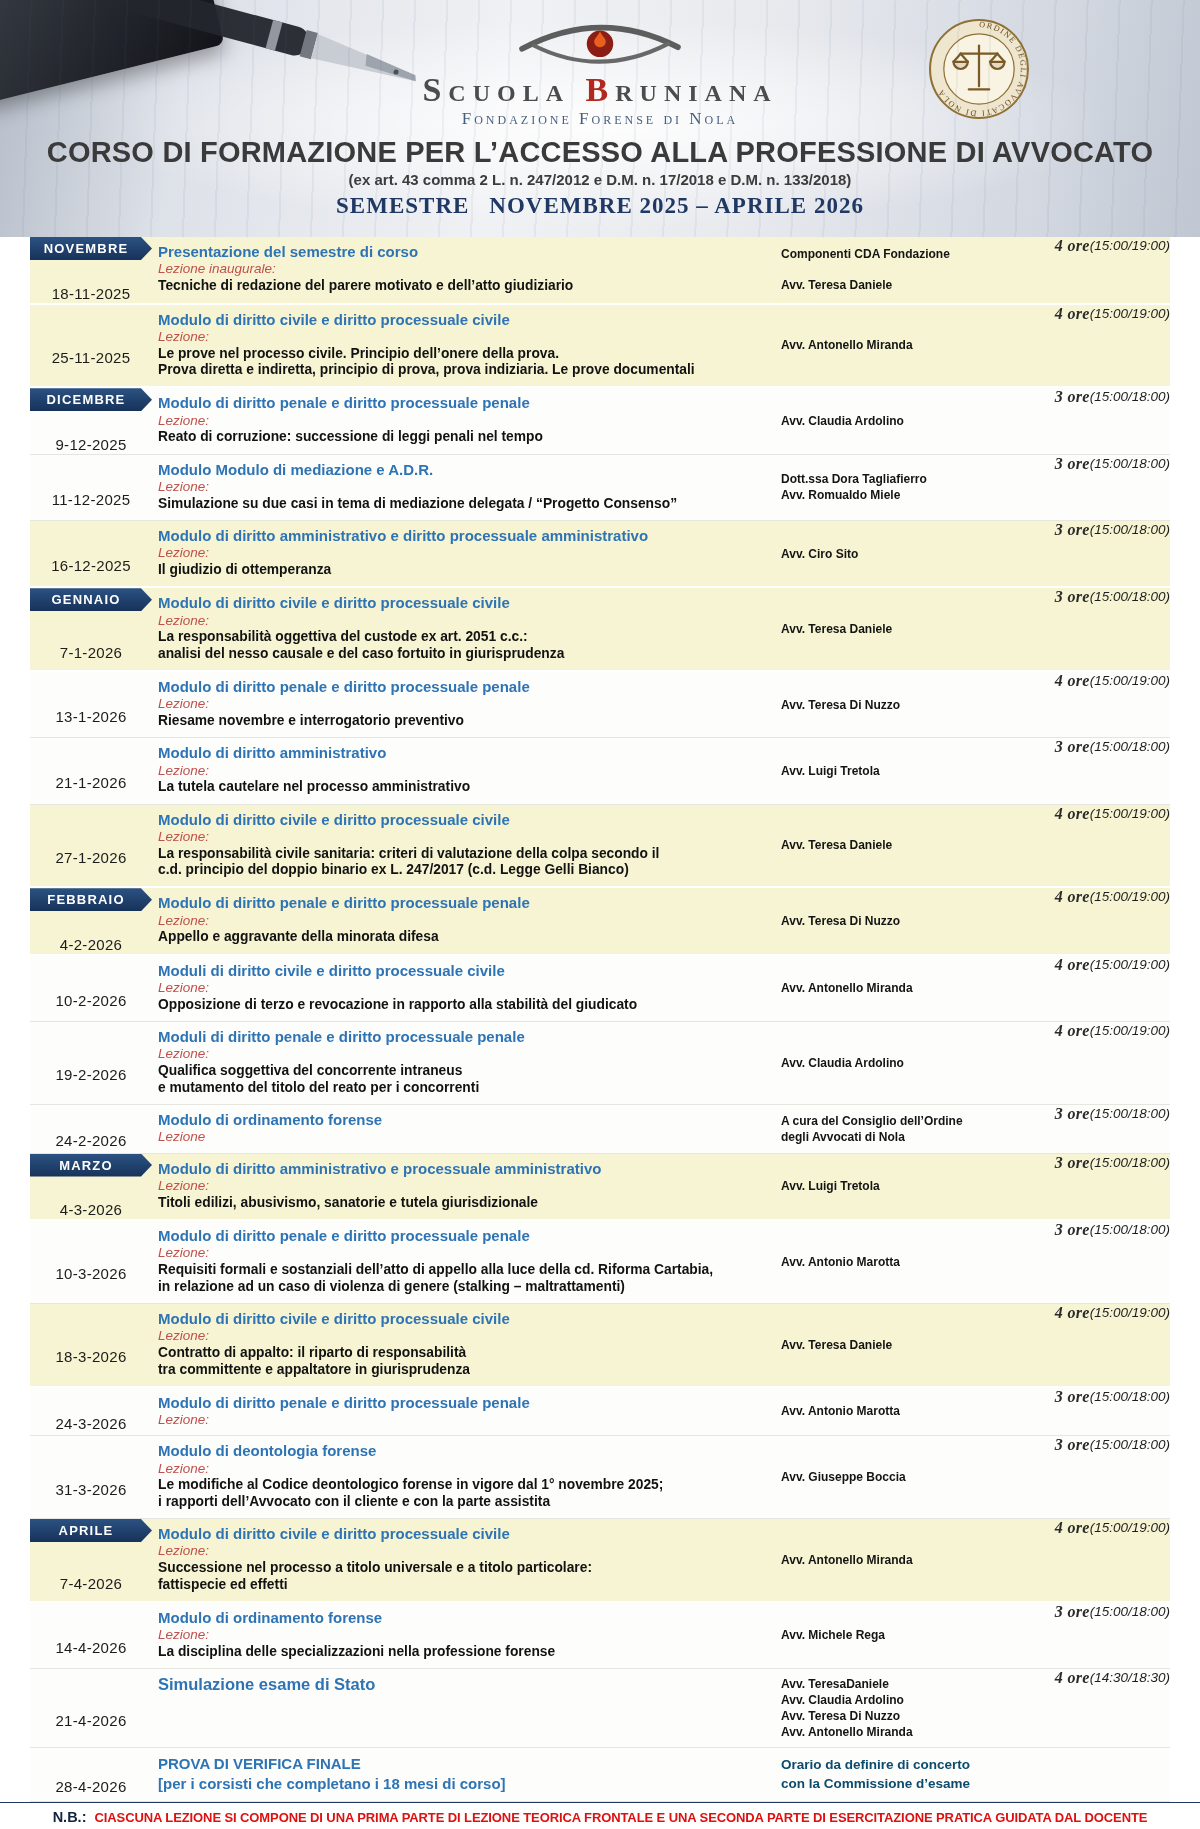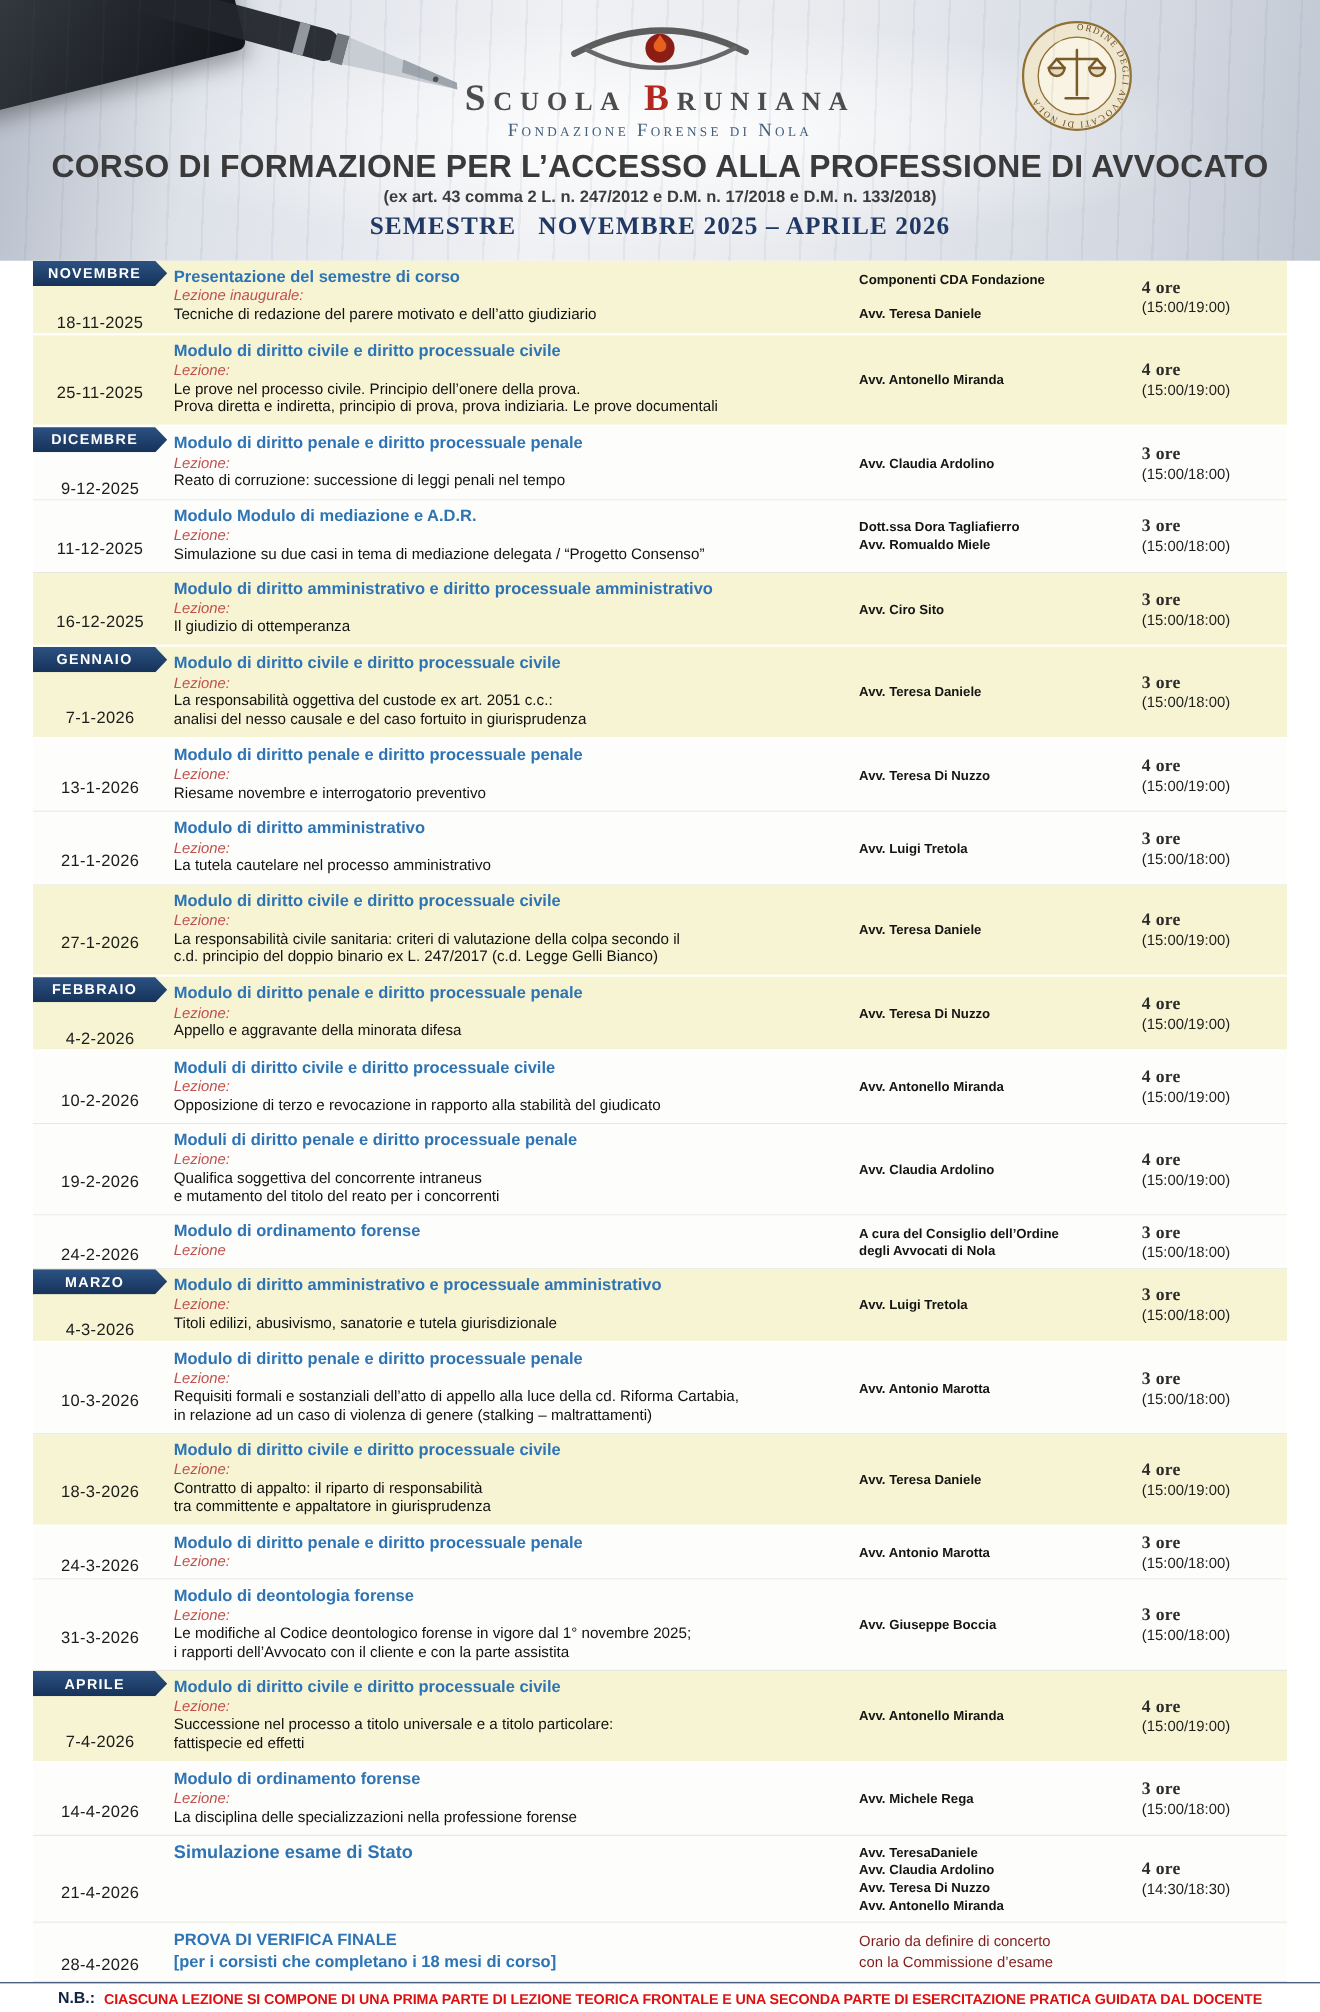--- a/index.html
+++ b/index.html
@@ -41,32 +41,32 @@
   .c-date { flex:0 0 122px; display:flex; flex-direction:column; position:relative; }
   .month-ribbon { height:23px; flex:0 0 23px; background:linear-gradient(180deg,#2c5282,#16325a);
     color:#fff; font-weight:700; font-size:13px; letter-spacing:1.2px;
     display:flex; align-items:center; justify-content:center; padding-right:10px;
     clip-path:polygon(0 0, calc(100% - 11px) 0, 100% 50%, calc(100% - 11px) 100%, 0 100%); }
   .date { flex:1 1 auto; display:flex; align-items:center; justify-content:center;
     font-size:15px; color:#1c1c1c; font-weight:500; letter-spacing:.3px;margin-top:24px; }
   .c-main { flex:1 1 auto; padding:6px 10px 6px 6px; display:flex; flex-direction:column; justify-content:flex-start; }
   .module { color:#2e74b5; font-size:15px; font-weight:700; line-height:1.15; }
   .lesson-label { color:#c0504d; font-style:italic; font-size:13.5px; line-height:1.18; margin-top:1px; }
-  .desc { color:#121212; font-size:13.8px; line-height:1.2; white-space:pre-line; margin-top:1px; }
+  .desc { color:#121212; font-size:13.8px; line-height:1.2; white-space:pre-line; margin-top:1px;font-weight:bold; }
   .event-title { color:#2e74b5; font-size:16.5px; font-weight:700; }
   .final-title { color:#2e74b5; font-size:15px; font-weight:700; line-height:1.3; }
   .c-speaker { flex:0 0 245px; display:flex; flex-direction:column; justify-content:center;
     font-size:12px; font-weight:700; color:#141414; line-height:1.35; white-space:pre-line; padding:6px 4px; }
   .c-speaker.spread { justify-content:space-between; padding:9px 4px; }
-  .c-hours { flex:0 0 148px; display:flex; flex-direction:column; justify-content:center; padding-left:16px; }
+  .c-hours { flex:0 0 148px; display:flex; flex-direction:row; justify-content:flex-end; padding-left:16px;font-style:italic; }
   .hours { font-family:"Liberation Serif","DejaVu Serif",serif; font-size:16px; font-weight:700;
     color:#2b2b2b; letter-spacing:.3px; }
   .time { font-size:13.5px; color:#1e1e1e; margin-top:1px; }
   .c-note { flex:0 0 393px; display:flex; flex-direction:column; justify-content:center;
-    font-size:13.5px; font-weight:400; color:#7f1d1d; line-height:1.35; white-space:pre-line; padding:6px 4px; }
+    font-size:13.5px; font-weight:700; color:#0c4a6e; line-height:1.35; white-space:pre-line; padding:6px 4px; }
 
   
   .nb-row { flex:0 0 auto; display:flex; align-items:center; justify-content:center; gap:8px;
     padding:6px 30px 4px; border-top:1.5px solid #1f3864; background:#fff; }
   .nb-label { font-weight:700; font-size:14.5px; color:#10233f; white-space:nowrap; }
   .nb-text { color:#de1010; font-weight:700; font-size:13px; letter-spacing:-.1px; white-space:nowrap; }
 </style>
 </head>
 <body>
 

